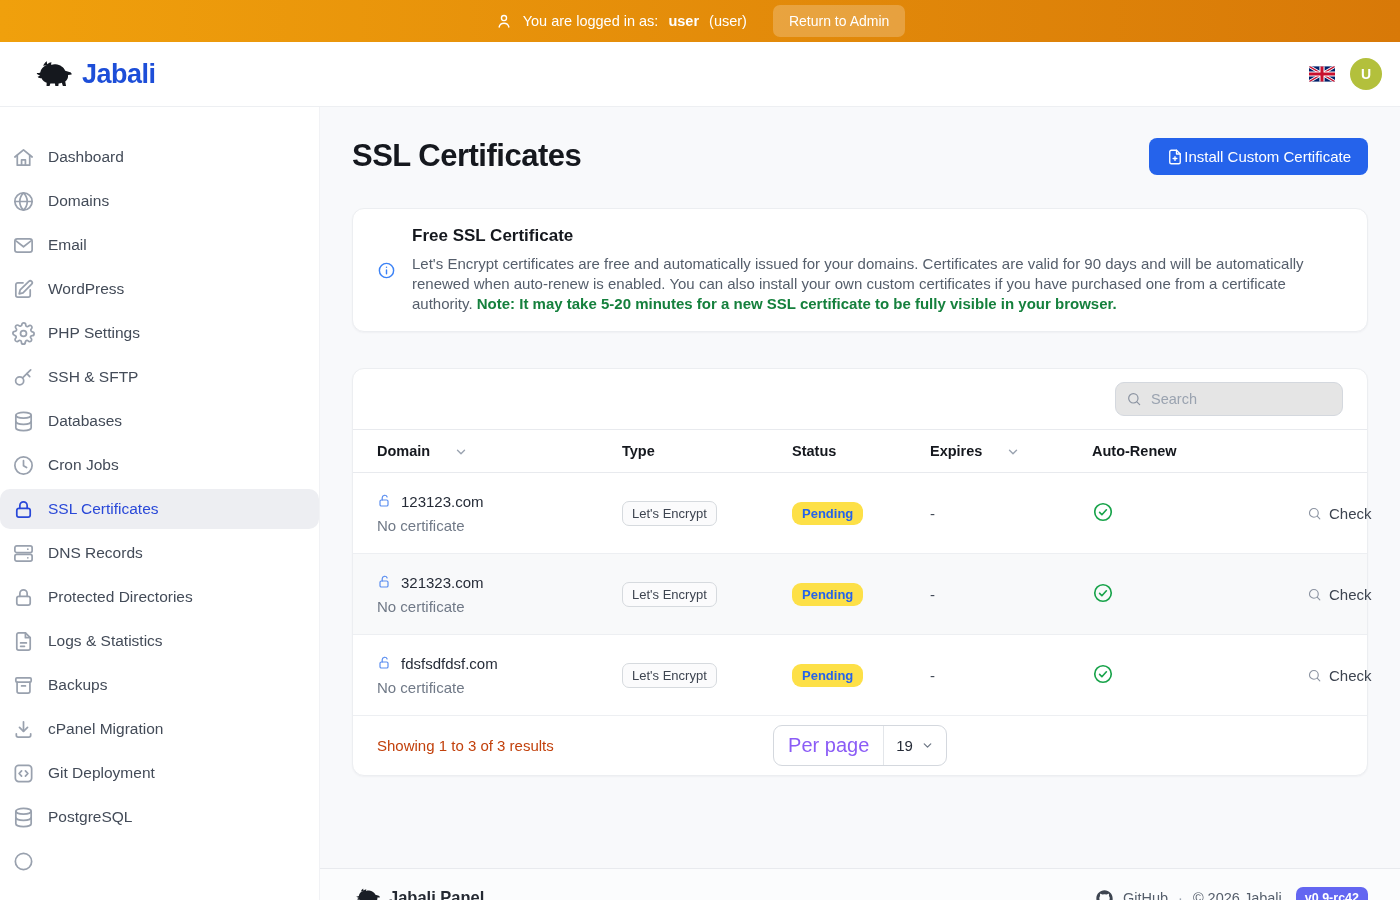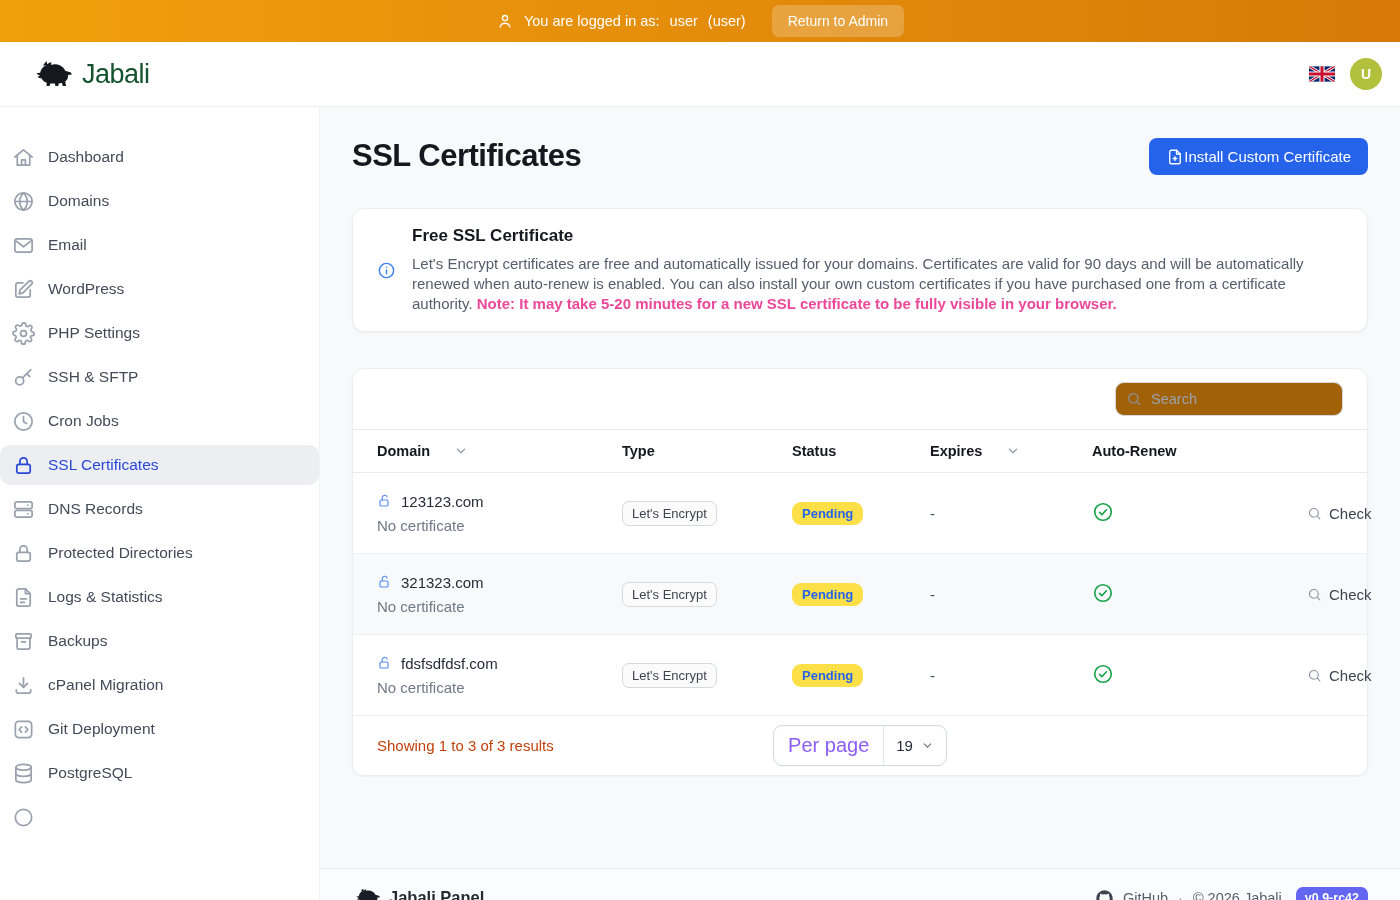--- a/index.html
+++ b/index.html
@@ -3,27 +3,27 @@
 <meta charset="utf-8">
 <style>
 *{margin:0;padding:0;box-sizing:border-box}
 html,body{width:1400px;height:900px;overflow:hidden}
 body{font-family:"Liberation Sans",sans-serif;background:#fff;color:#1f2430}
 svg{display:block;width:100%;height:100%}
 button{cursor:pointer}
 
 .topbar{height:42px;background:linear-gradient(90deg,#f0a00c,#d87908);display:flex;align-items:center;justify-content:center;gap:10px;color:#fff;font-size:14.5px}
 .topbar .ticon{width:18px;height:18px;flex:none}
-.topbar b{font-weight:400}
+.topbar b{font-weight:700}
 .return-btn{margin-left:16px;background:rgba(255,255,255,.22);border:0;color:#fff;font:inherit;font-size:14px;padding:8px 16px;border-radius:7px}
 
 header{height:65px;background:#fff;display:flex;align-items:center;justify-content:space-between;padding:0 18px 0 30px;border-bottom:1px solid #edeff2}
 .brand{display:flex;align-items:center;gap:10px;cursor:pointer}
 .boar-logo{width:42px;height:30px;color:#15181e}
-.brand-name{font-size:27px;font-weight:400;color:#14532d;letter-spacing:-.5px}
+.brand-name{font-size:27px;font-weight:700;color:#1d4ed8;letter-spacing:-.5px}
 .header-right{display:flex;align-items:center;gap:15px}
 .flag{width:26px;height:18px;cursor:pointer}
 .avatar{width:32px;height:32px;border-radius:50%;background:#b3c03c;color:#fff;font-weight:700;font-size:14px;display:flex;align-items:center;justify-content:center;cursor:pointer}
 
 .shell{display:flex;height:793px}
 .sidebar{width:320px;background:#fff;padding:30px 0;flex:none;overflow:hidden;border-right:1px solid #f1f2f5}
 .side-item{display:flex;align-items:center;gap:13px;height:40px;margin-bottom:4px;padding:0 12px;border-radius:10px;color:#434b58;font-size:15.5px;cursor:pointer}
 .side-item .s-icon{width:23px;height:23px;color:#99a1ae;flex:none}
 .side-item.active{background:#edeef2;color:#2948d8;font-weight:500}
 .side-item.active .s-icon{color:#2948d8}
@@ -33,30 +33,30 @@
 .page-head{display:flex;align-items:flex-start;justify-content:space-between;margin-bottom:33px}
 h1{font-size:31px;font-weight:800;color:#15181e;letter-spacing:-.5px}
 .btn-primary{display:flex;align-items:center;background:#2563eb;color:#fff;border:0;border-radius:8px;height:37px;padding:0 17px;font:inherit;font-size:15px}
 .btn-primary .b-icon{width:18px;height:18px}
 
 .card{background:#fff;border:1px solid #eceef1;border-radius:12px;box-shadow:0 1px 2px rgba(16,24,40,.04)}
 .info-card{display:flex;align-items:center;gap:16px;padding:17px 24px;margin-bottom:36px}
 .info-icon{width:19px;height:19px;color:#3b82f6;flex:none}
 .info-card h3{font-size:17px;font-weight:700;color:#15181e;margin-bottom:8px}
 .info-card p{font-size:15px;line-height:20px;color:#555e6b}
-.info-card p b{color:#ec4899}
+.info-card p b{color:#15803d}
 
 .table-toolbar{display:flex;justify-content:flex-end;align-items:center;height:60px;padding:0 24px}
 .search-box{position:relative;width:228px}
 .search-box .sb-icon{position:absolute;left:11px;top:9px;width:16px;height:16px;color:#8b93a1}
-.search-box input{width:100%;height:34px;border:1px solid #d4d8de;border-radius:9px;padding:0 10px 0 35px;font:inherit;font-size:14.5px;color:#1f2430;outline:none;background:#a16207}
+.search-box input{width:100%;height:34px;border:1px solid #d4d8de;border-radius:9px;padding:0 10px 0 35px;font:inherit;font-size:14.5px;color:#1f2430;outline:none;background:#e5e5e5}
 .search-box input::placeholder{color:#9aa3b0}
 .tgrid{display:grid;grid-template-columns:245px 170px 138px 162px 215px 1fr;align-items:center}
 .thead{border-top:1px solid #e8eaee;border-bottom:1px solid #e8eaee;height:44px}
-.th{font-size:14.5px;font-weight:700;color:#15181e;display:flex;align-items:center;gap:24px;padding-left:24px}
+.th{font-size:14.5px;font-weight:700;color:#15181e;display:flex;align-items:flex-end;gap:24px;padding-left:24px}
 .th .sort{width:14px;height:14px;color:#9aa3b0}
 .trow{min-height:81px;border-bottom:1px solid #edeff2}
 .trow:nth-child(even){background:#f8f9fa}
 .cell{padding-left:24px;font-size:15px;color:#434b58}
 .d-top{display:flex;align-items:center;gap:8px;font-size:15px;color:#262c38;margin-bottom:7px}
 .d-top .unlock{width:16px;height:16px;color:#5a8ef0;flex:none}
 .d-sub{color:#707987;font-size:15px}
 .badge-type{display:inline-block;border:1px solid #d6dade;background:#fbfbfc;border-radius:7px;padding:4px 9px;font-size:13px;color:#3d4450}
 .badge-status{display:inline-block;background:#fde047;color:#2563eb;border-radius:9px;padding:4px 10px;font-size:13px;font-weight:700}
 .autorenew{width:22px;height:22px;color:#18a34a;background:none;border:0;padding:0}
@@ -178,20 +178,30 @@
       </a>
       <a class="side-item">
         <span class="s-icon">
           <svg viewBox="0 0 24 24" fill="none" stroke="currentColor" stroke-width="1.8" stroke-linecap="round" stroke-linejoin="round">
             <circle cx="8" cy="15.5" r="4.2"></circle>
             <path d="m11 12.5 8.5-8.5"></path>
             <path d="m15.5 8 3 3"></path>
           </svg>
         </span>
         <span class="s-label">SSH &amp; SFTP</span>
+      </a>
+      <a class="side-item">
+        <span class="s-icon">
+          <svg viewBox="0 0 24 24" fill="none" stroke="currentColor" stroke-width="1.8" stroke-linecap="round" stroke-linejoin="round">
+            <ellipse cx="12" cy="5.5" rx="8" ry="3"></ellipse>
+            <path d="M4 5.5V12c0 1.66 3.58 3 8 3s8-1.34 8-3V5.5"></path>
+            <path d="M4 12v6.5c0 1.66 3.58 3 8 3s8-1.34 8-3V12"></path>
+          </svg>
+        </span>
+        <span class="s-label">Databases</span>
       </a>
       <a class="side-item">
         <span class="s-icon">
           <svg viewBox="0 0 24 24" fill="none" stroke="currentColor" stroke-width="1.8" stroke-linecap="round" stroke-linejoin="round">
             <circle cx="12" cy="12" r="9"></circle>
             <path d="M12 7v5.2l3.2 1.9"></path>
           </svg>
         </span>
         <span class="s-label">Cron Jobs</span>
       </a>

